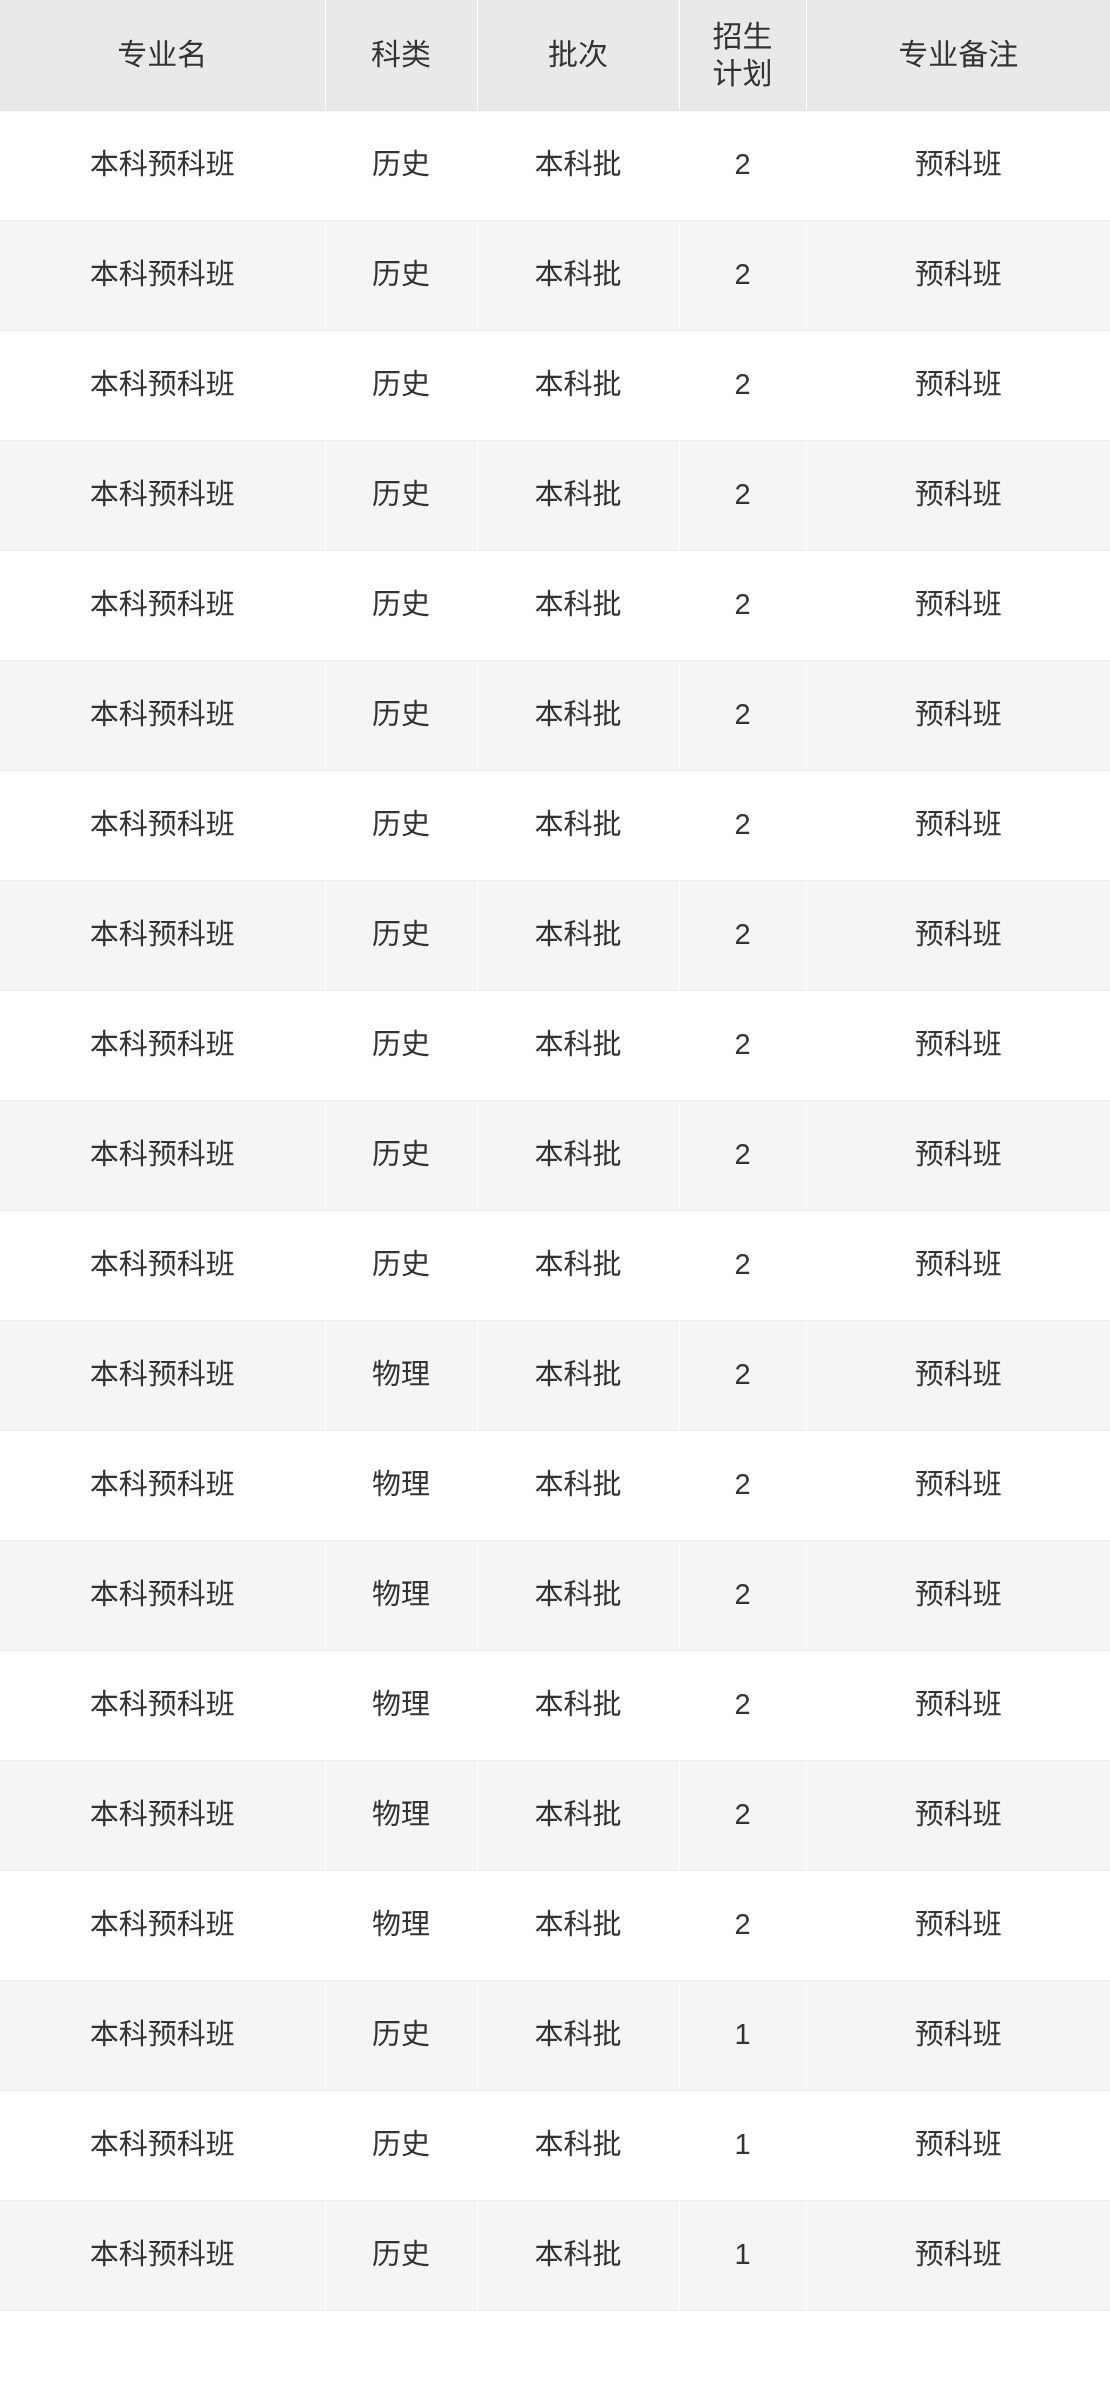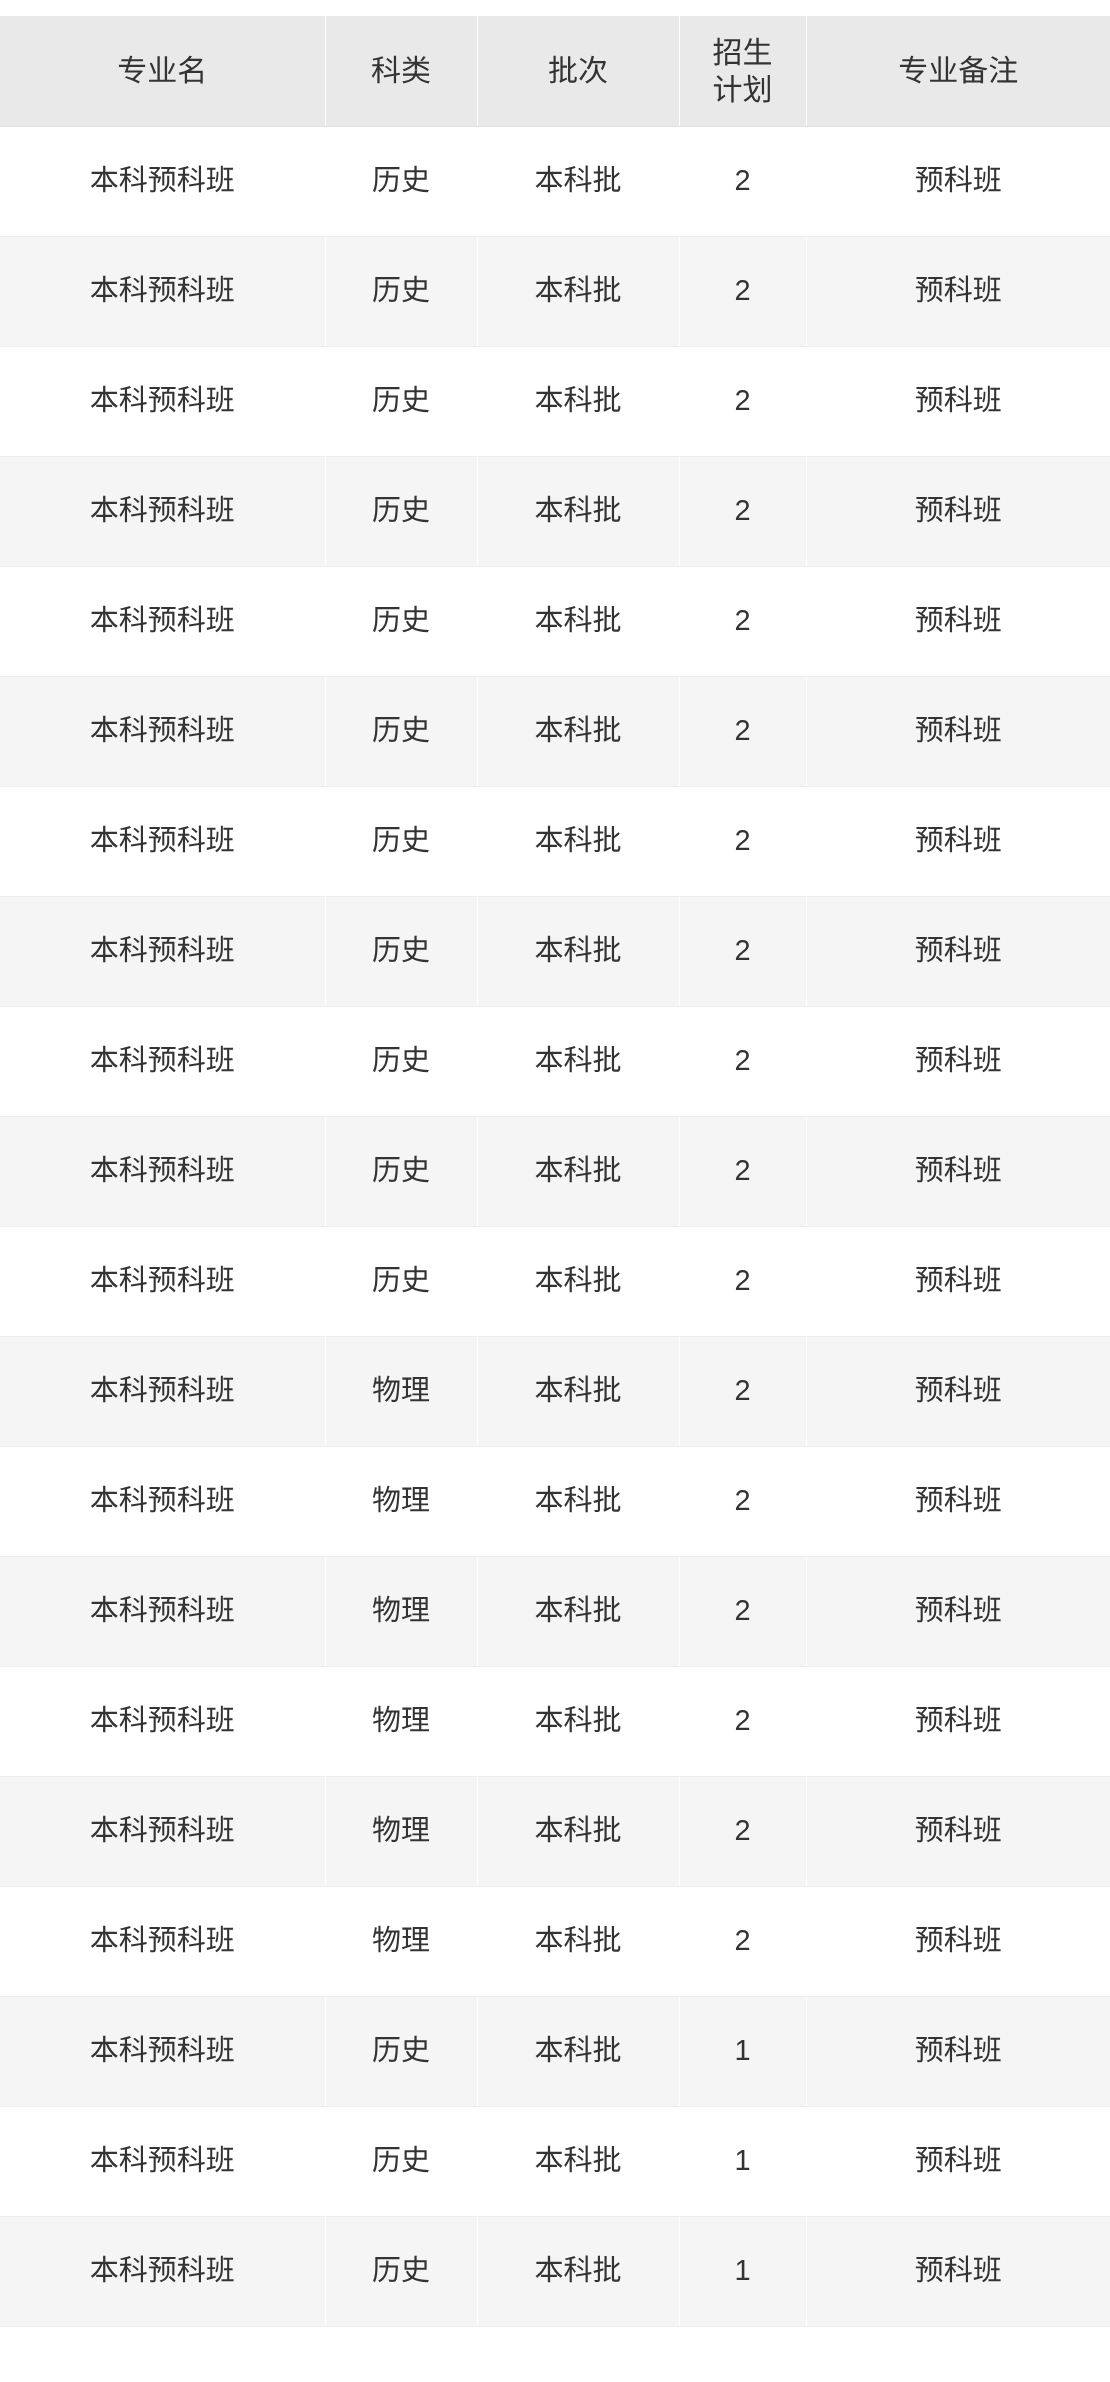--- a/index.html
+++ b/index.html
@@ -8,21 +8,20 @@
     background: #ffffff;
   }
   body {
     width: 1110px;
     font-family: "Liberation Sans", "DejaVu Sans", sans-serif;
     color: #333333;
   }
   .table-wrap {
     width: 941px;
     box-sizing: border-box;
-    margin-top: 16px;
   }
   table.plan-table {
     width: 1110px;
     border-collapse: collapse;
     table-layout: fixed;
   }
   table.plan-table col.c0 { width: 325px; }
   table.plan-table col.c1 { width: 152px; }
   table.plan-table col.c2 { width: 202px; }
   table.plan-table col.c3 { width: 127px; }

